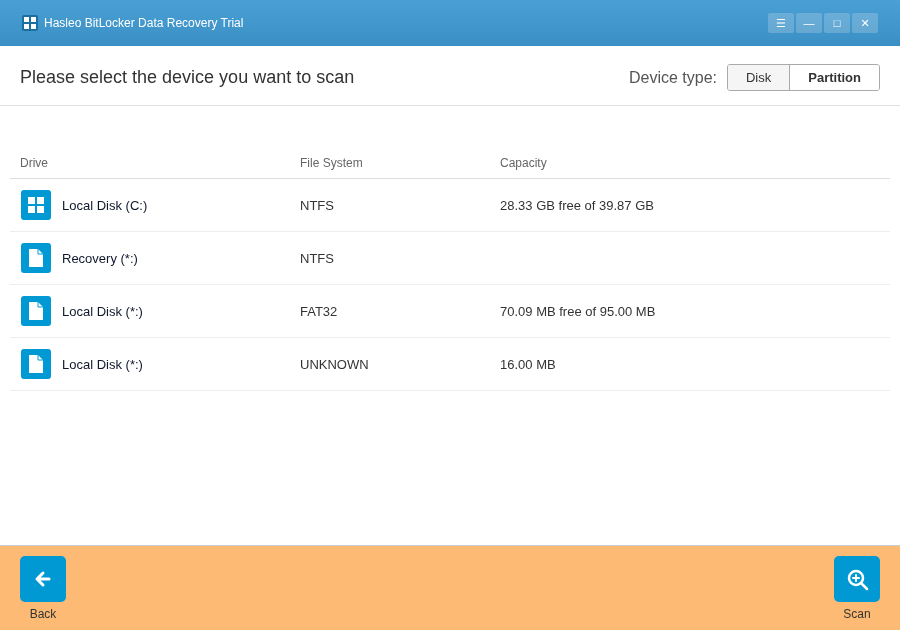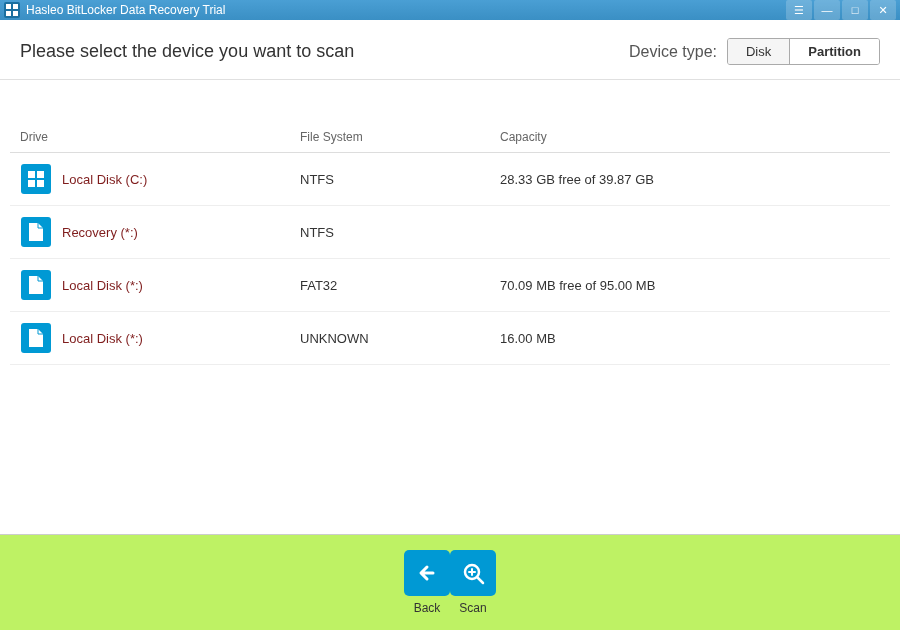--- a/index.html
+++ b/index.html
@@ -11,24 +11,24 @@
       height: 630px;
       overflow: hidden;
       display: flex;
       flex-direction: column;
     }
 
     
     .title-bar {
       background: linear-gradient(to bottom, #4a9fd4, #3a8fc4);
       color: white;
-      height: 20px;
-      display: flex;
-      align-items: center;
-      padding: 0 4px;
+      height: 46px;
+      display: flex;
+      align-items: center;
+      padding: 0 22px;
       flex-shrink: 0;
       user-select: none;
     }
     .title-bar-icon {
       width: 16px;
       height: 16px;
       margin-right: 6px;
       background: #1a6fa0;
       border-radius: 2px;
       display: flex;
@@ -185,35 +185,35 @@
       background: #0099d4;
       border-radius: 3px;
       display: flex;
       align-items: center;
       justify-content: center;
       color: white;
     }
 
     .drive-name {
       font-size: 13px;
-      color: #7f1d1d;
+      color: #0f172a;
     }
     .fs-cell, .cap-cell {
       font-size: 13px;
       color: #333;
     }
 
     
     .bottom-bar {
-      height: 96px;
-      background: #bef264;
+      height: 85px;
+      background: #fdba74;
       border-top: 1px solid #ccc;
       display: flex;
       align-items: center;
-      justify-content: center;
+      justify-content: space-between;
       padding: 0 20px;
       flex-shrink: 0;
     }
     .bottom-btn {
       display: flex;
       flex-direction: column;
       align-items: center;
       gap: 5px;
       cursor: pointer;
       border: none;

